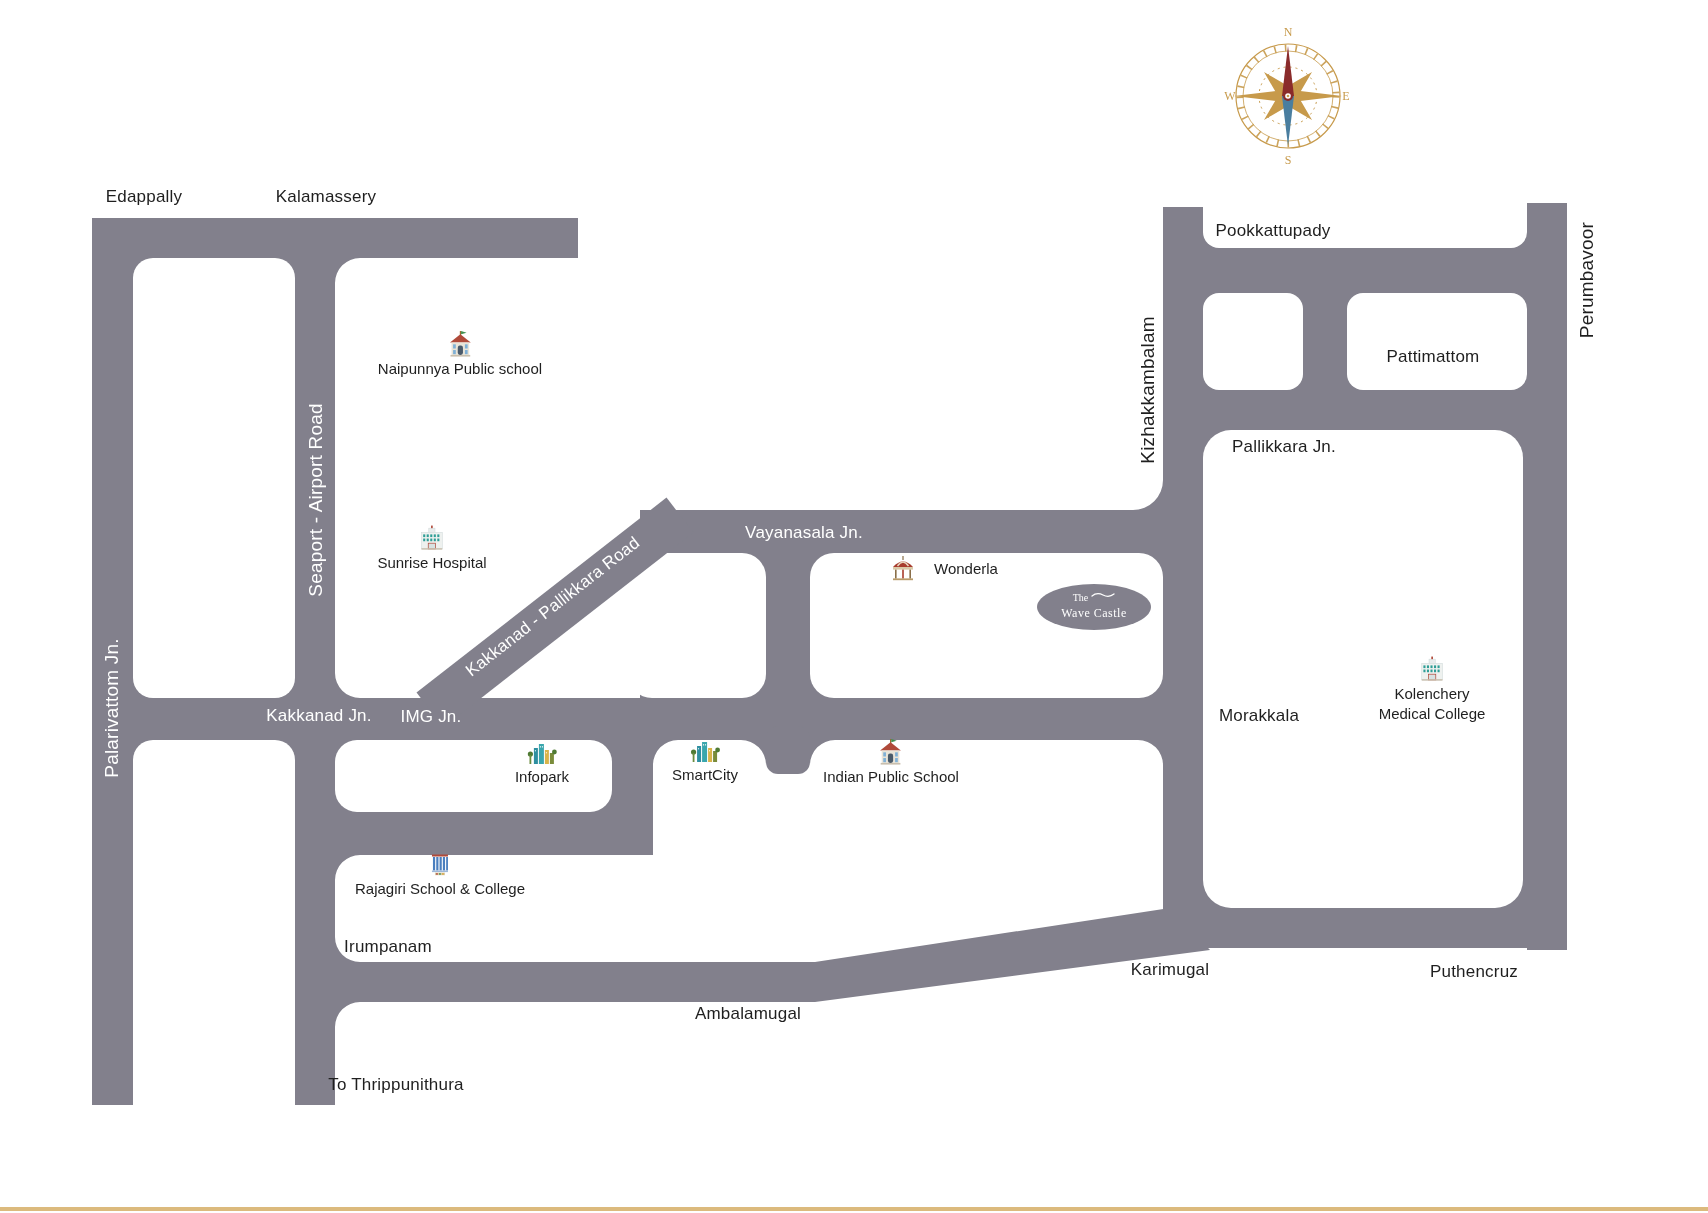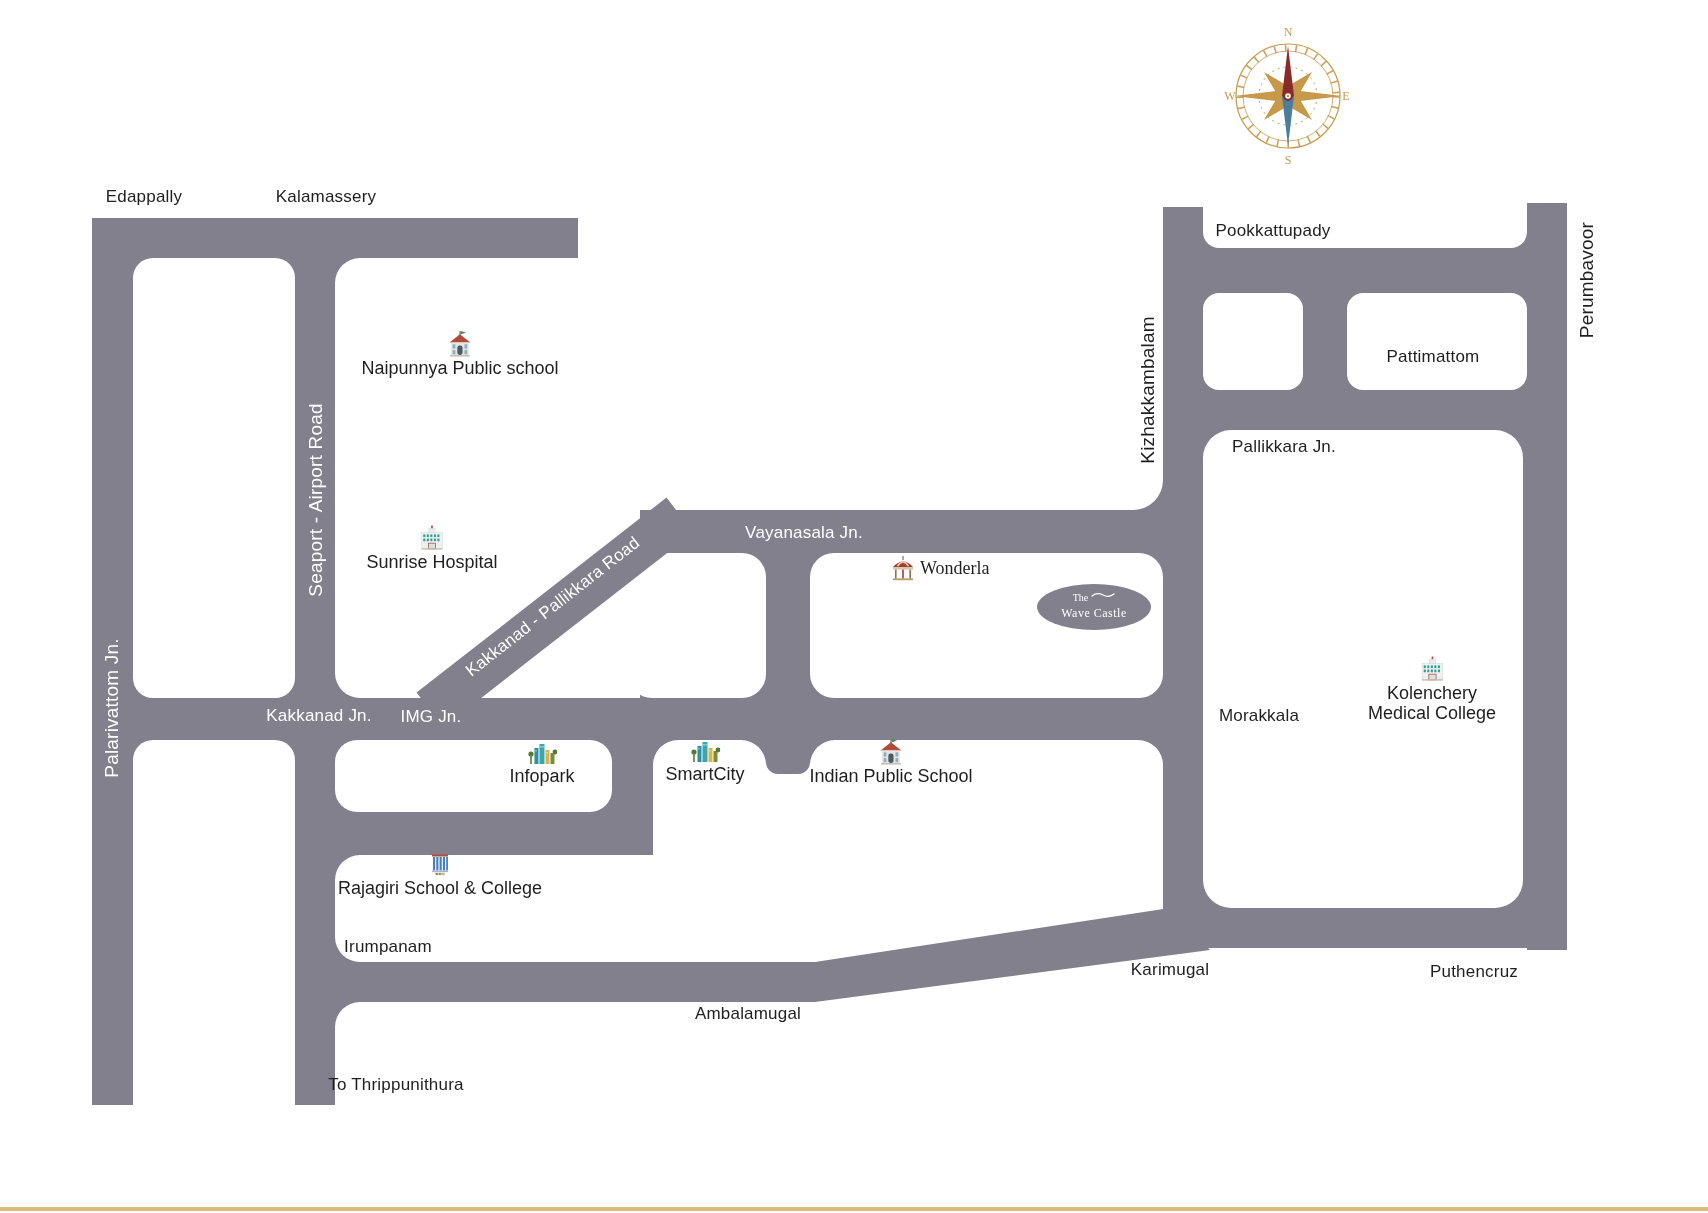--- a/index.html
+++ b/index.html
@@ -7,22 +7,22 @@
        font-family:"Liberation Sans", sans-serif;}
   .roads{position:absolute;left:0;top:0;}
   .map-label{position:absolute;transform:translateX(-50%);white-space:nowrap;
              font-size:17px;color:#1f1f1f;letter-spacing:.2px;}
   .on-road{color:#fff;}
   .v{transform:translate(-50%,-50%) rotate(-90deg);}
   .diag{transform:translate(-50%,-50%) rotate(-38deg);}
   .big{font-size:19px;}
   .landmark{position:absolute;display:flex;flex-direction:column;align-items:center;
             transform:translateX(-50%);}
-  .landmark.row{flex-direction:row;transform:none;align-items:center;gap:4px;font-family:Liberation Serif, serif;}
-  .lm-label{font-size:18px;color:#1f1f1f;white-space:nowrap;margin-top:1px;line-height:21px;text-align:right;}
+  .landmark.row{flex-direction:row;transform:none;align-items:center;gap:18px;}
+  .lm-label{font-size:15px;color:#1f1f1f;white-space:nowrap;margin-top:1px;line-height:21px;text-align:right;}
   .lm-icon{display:block;line-height:0;}
   .wave-logo{position:absolute;left:1037px;top:584px;width:114px;height:46px;border-radius:50%;
              background:var(--road,#82808C);color:#fff;text-align:center;
              font-family:"Liberation Serif", serif;}
   .wave-logo .l1{font-size:10px;line-height:14px;margin-top:7px;}
   .wave-logo .l1 svg{vertical-align:2px;margin-left:3px;}
   .wave-logo .l2{font-size:12px;line-height:17px;letter-spacing:.5px;}
   .accent-line{position:absolute;left:0;top:1207px;width:1708px;height:4px;background:var(--accent,#DCBA7D);}
   .compass{position:absolute;left:1222px;top:20px;line-height:0;}
   .compass text{font-family:"Liberation Serif", serif;font-size:12px;}

